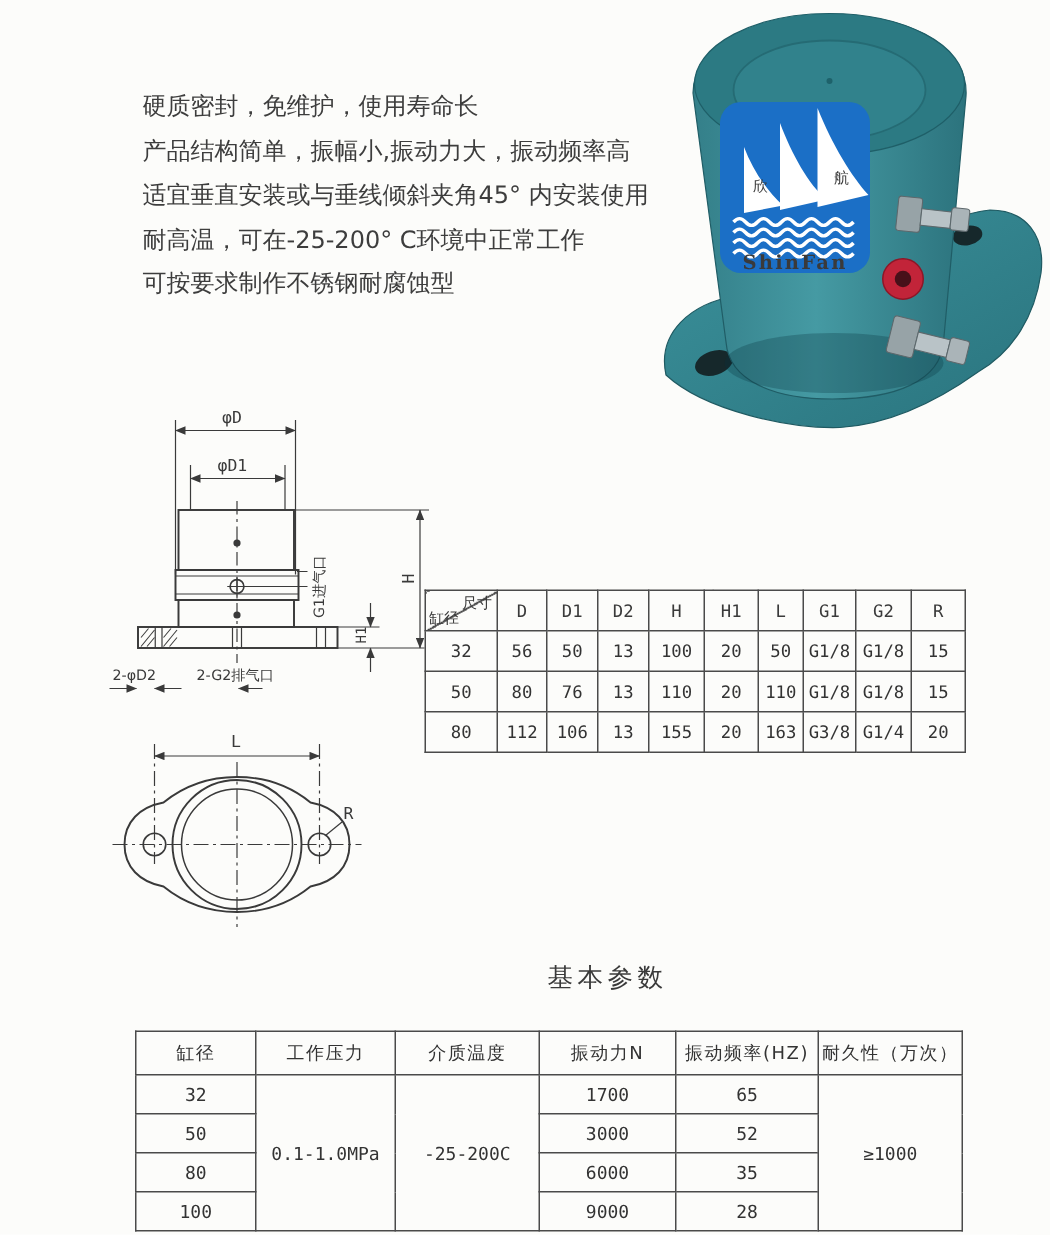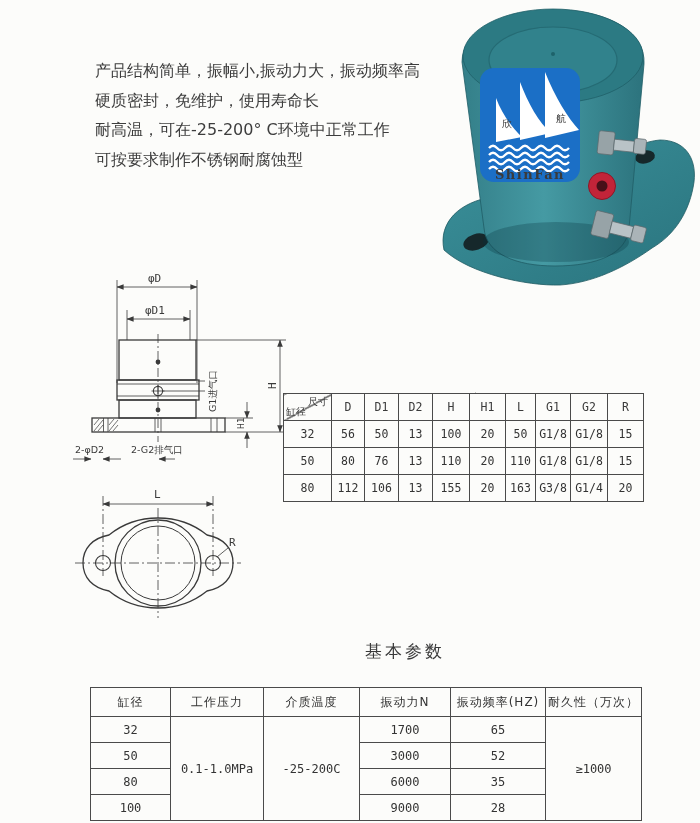--- a/index.html
+++ b/index.html
@@ -39,22 +39,23 @@
   .dimtxt{font-family:"DejaVu Sans Mono",monospace;font-size:11px;}
   .dimtxt-s{font-family:"DejaVu Sans Mono",monospace;font-size:9.5px;}
   .cjk{font-family:"DejaVu Sans",sans-serif;}
 </style>
 </head>
 <body>
 
 <div class="page">
 
   <div class="features">
+    <div class="feature-line">硬质密封，免维护，使用寿命长</div>
     <div class="feature-line">产品结构简单，振幅小,振动力大，振动频率高</div>
-    <div class="feature-line">硬质密封，免维护，使用寿命长</div>
+    <div class="feature-line">适宜垂直安装或与垂线倾斜夹角45° 内安装使用</div>
     <div class="feature-line">耐高温，可在-25-200° C环境中正常工作</div>
     <div class="feature-line">可按要求制作不锈钢耐腐蚀型</div>
   </div>
 
   <svg class="photo-svg" width="268" height="286" viewBox="0 0 268 286">
     <defs>
       <linearGradient id="gFlange" x1="0" y1="0" x2="1" y2="1">
         <stop offset="0" stop-color="#3b919b"></stop>
           <stop offset="1" stop-color="#2a747e"></stop>
       </linearGradient>

